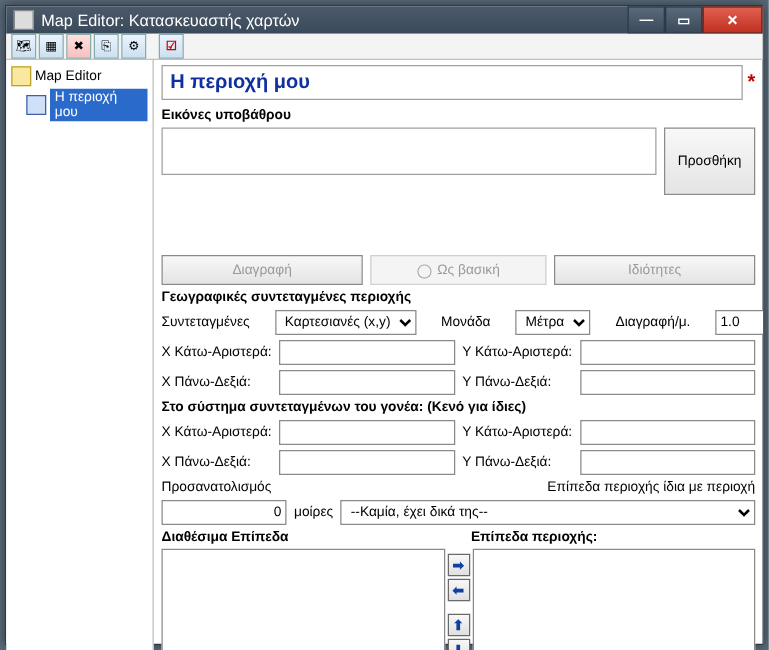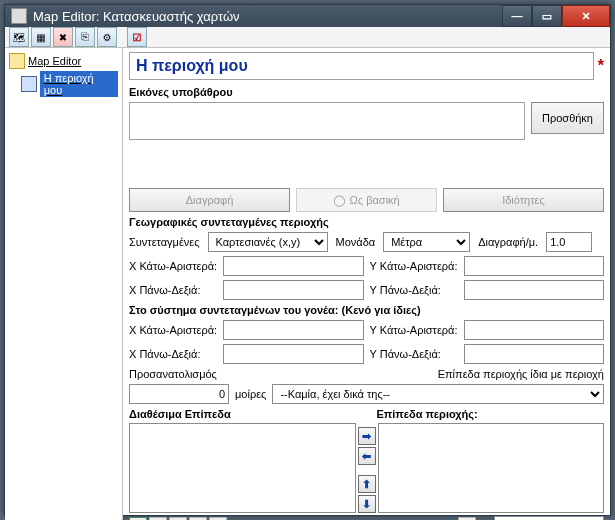--- a/index.html
+++ b/index.html
@@ -10,38 +10,38 @@
   .title-text { flex: 1; font-size: 13px; }
   .win-btns { display: flex; height: 22px; }
   .win-btn { width: 30px; height: 22px; display:flex;align-items:center;justify-content:center; color:#fff; font-weight:bold; }
   .win-min,.win-max { background: linear-gradient(#5a6a7a,#3a4a5a); border:1px solid #2a3a4a; }
   .win-close { width: 48px; background: linear-gradient(#e06050,#c03020); border:1px solid #802010; }
   .toolbar { height: 28px; border-bottom: 1px solid #c0c0c0; display:flex; align-items:center; padding: 0 4px; gap: 2px; background:#f4f4f4; }
   .tb-btn { width: 20px; height: 20px; border: 1px solid #8aa; background: linear-gradient(#eaf4ff,#cde0f0); display:flex;align-items:center;justify-content:center; font-size:10px; }
   .tb-sep { width: 6px; }
   .body { flex:1; display:flex; }
   .tree { width: 118px; border-right: 1px solid #c0c0c0; padding: 4px 2px; background:#fff; }
-  .tree-row { display:flex; align-items:center; gap:3px; padding: 1px 2px; text-decoration: underline; }
+  .tree-row { display:flex; align-items:center; gap:3px; padding: 1px 2px; }
   .tree-icon { width:16px; height:16px; background:#f8e8a0; border:1px solid #c0a020; }
   .tree-icon.sel { background:#d0e0f8; border-color:#4060a0; }
   .tree-sel { background:#2a6acb; color:#fff; padding:1px 4px; }
   .main { flex:1; padding: 4px 6px 4px 6px; display:flex; flex-direction:column; gap: 4px; overflow:auto; }
   .hdr-row { display:flex; align-items:center; }
   .hdr-input { flex:1; border:1px solid #a0a0a0; height:28px; padding: 0 6px; font-size:16px; font-weight:bold; color:#1030a0; }
   .req { color:#c00000; font-size:16px; font-weight:bold; margin-left:4px; }
   .label-bold { font-weight:bold; margin-top:2px; }
   .bg-row { display:flex; gap:6px; }
   .bg-list { flex:1; height:38px; border:1px solid #a0a0a0; background:#fff; }
   .btn { border:1px solid #8a8a8a; background: linear-gradient(#f8f8f8,#e4e4e4); height:24px; padding: 0 10px; cursor:pointer; }
   .btn:disabled { color:#9a9a9a; }
   .btn-wide { flex:1; }
   .btn-row { display:flex; gap:6px;margin-top:44px; }
   .radio-mid { flex:1; display:flex; align-items:center; justify-content:center; gap:4px; color:#9a9a9a; border:1px solid #d0d0d0; background:#f4f4f4; height:24px; }
   .sec-label { font-weight:bold; }
-  .row { display:flex; align-items:center; gap:8px; }
+  .row { display:flex; align-items:center; gap:20px; }
   .row label { white-space:nowrap; }
   select,input[type=text] { border:1px solid #8a8a8a; height:20px; padding:0 3px; background:#fff; }
   .coords-grid { display:grid; grid-template-columns: auto 1fr auto 1fr; gap:4px 6px; align-items:center; }
   .coords-grid input { width:100%; }
   .two-col-hdr { display:flex; }
   .two-col-hdr > div { flex:1; font-weight:normal; }
   .orient-row { display:flex; gap:6px; align-items:center; }
   .orient-row input { width:100px; text-align:right; }
   .orient-row select { flex:1; }
   .layers { flex:1; display:flex; gap:2px; min-height:90px; }
@@ -96,21 +96,21 @@
 
     <div class="main">
       <div class="hdr-row">
         <input class="hdr-input" value="Η περιοχή μου" style="">
         <span class="req">*</span>
       </div>
 
       <div class="label-bold">Εικόνες υποβάθρου</div>
       <div class="bg-row">
         <div class="bg-list"></div>
-        <button class="btn" style="height:32px">Προσθήκη</button>
+        <button class="btn" style="height:54px">Προσθήκη</button>
       </div>
       <div class="btn-row">
         <button class="btn btn-wide" disabled="">Διαγραφή</button>
         <div class="radio-mid">
           <span>◯</span>
           <span>Ως βασική</span>
         </div>
         <button class="btn btn-wide" disabled="">Ιδιότητες</button>
       </div>
 

